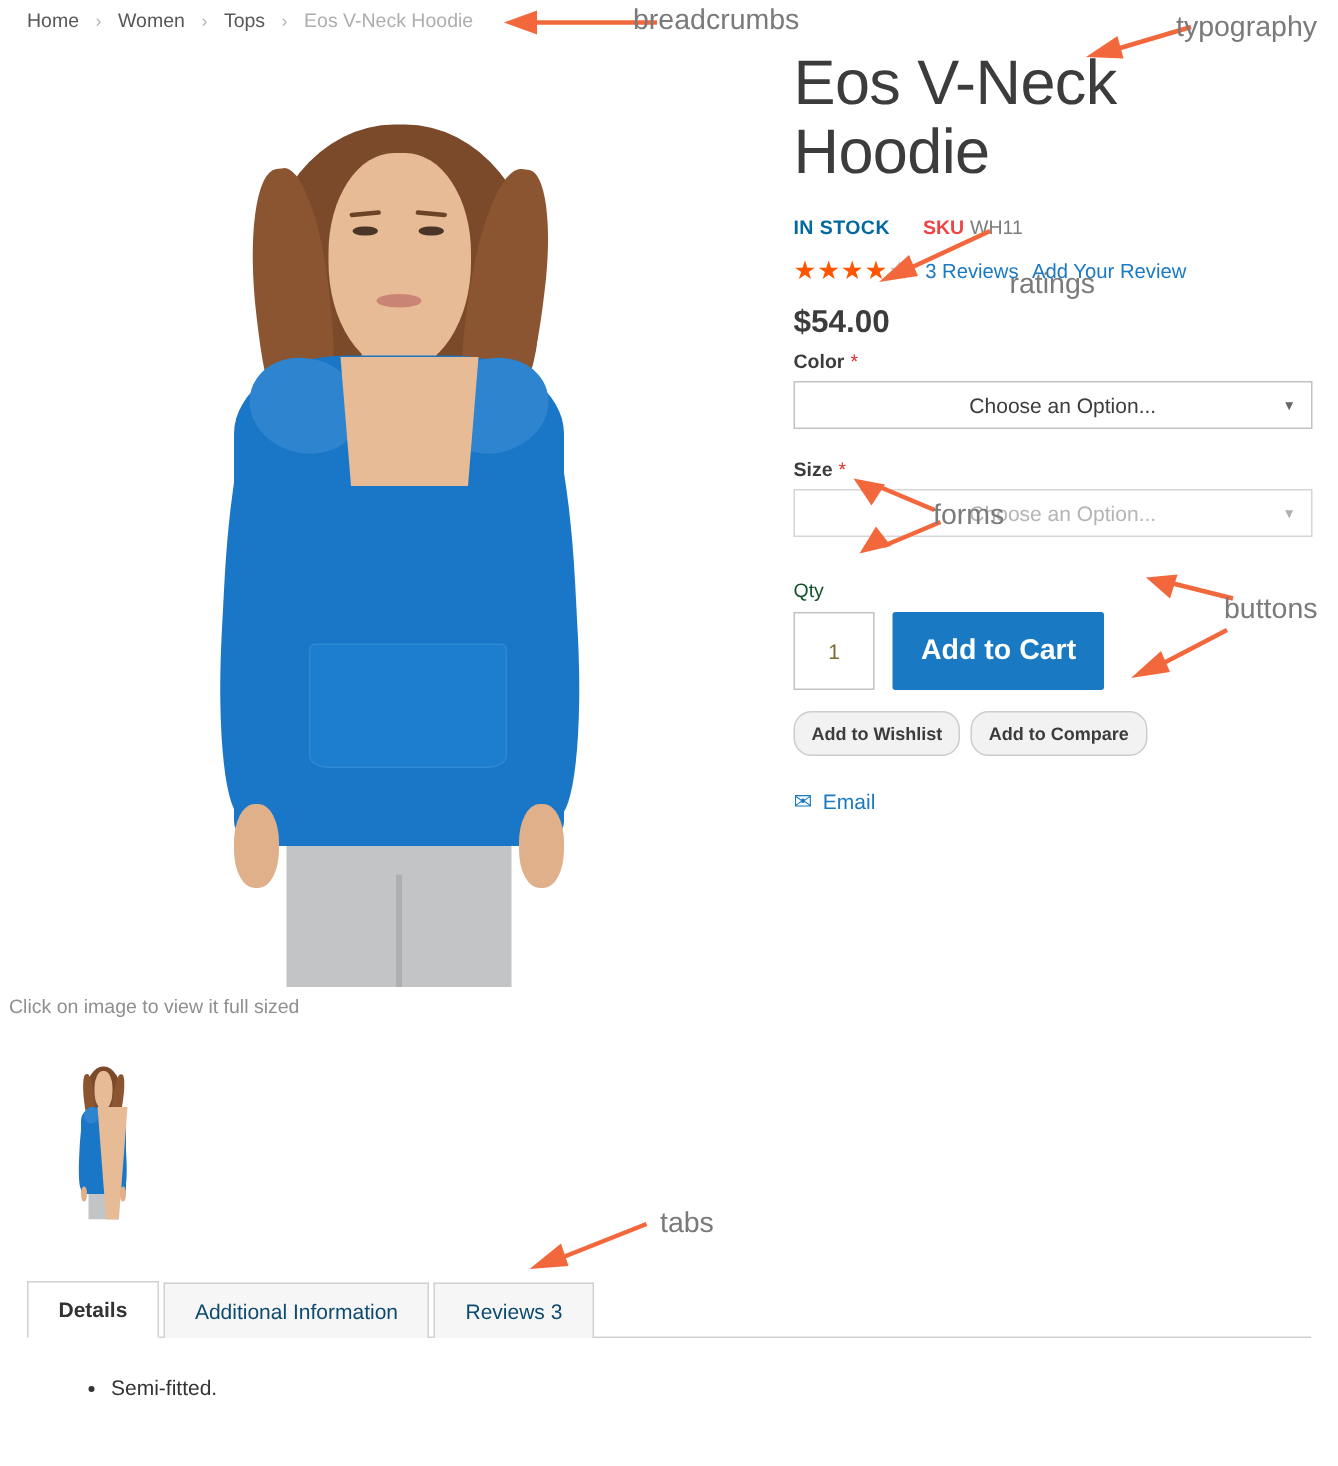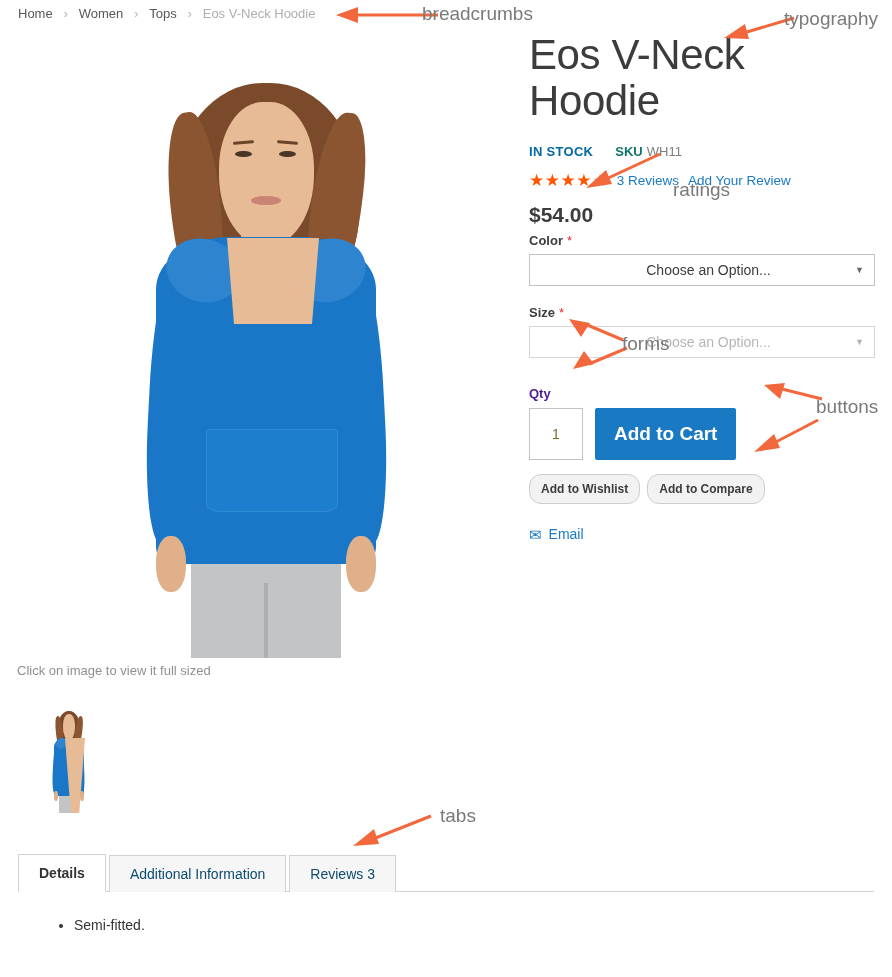--- a/index.html
+++ b/index.html
@@ -22,21 +22,21 @@
   .breadcrumbs .sep { color: #b4b4b4; margin: 0 11px; font-size: 12px; }
   .breadcrumbs .current { color: #aeaeae; }
 
   
   .gallery { position: absolute; left: 16px; top: 30px; width: 500px; }
   .main-photo {
     width: 500px; height: 628px;
     position: relative; overflow: hidden; background: #ffffff;
   }
   .caption {
-    position: absolute; left: 17px; top: 663px;
+    position: absolute; left: 6px; top: 663px;
     font-size: 13px; color: #8f8f8f;
   }
   .thumb {
     position: absolute; left: 35px; top: 700px;
     width: 66px; height: 112px; overflow: hidden; background: #fff;
     border: 1px solid #ffffff;
   }
 
   
   .model { position: absolute; left: 0; top: 0; width: 100%; height: 100%; }
@@ -136,21 +136,21 @@
   .info { position: absolute; left: 529px; top: 32px; width: 348px; }
   .product-title {
     font-size: 42px; font-weight: 300; color: #3c3c3c;
     letter-spacing: -0.4px; line-height: 1.1; margin: 0 0 20px 0;
   }
   .availability-row {
     display: flex; align-items: baseline; gap: 22px;
     font-size: 13px; margin-bottom: 13px;
   }
   .in-stock { font-weight: bold; color: #0369a1; letter-spacing: 0.3px; }
-  .sku-label { font-weight: bold; color: #0f766e; }
+  .sku-label { font-weight: bold; color: #ef4444; }
   .sku-value { color: #7d7d7d; margin-left: 4px; }
 
   .rating-row { display: flex; align-items: center; gap: 9px; margin-bottom: 14px; }
   .stars { font-size: 17px; letter-spacing: 0.5px; line-height: 1; }
   .star-on { color: #ff5501; }
   .star-off { color: #c7c7c7; }
   .rev-link { font-size: 13.5px; color: #1979c3; text-decoration: none; }
 
   .price { font-size: 21px; font-weight: bold; color: #3c3c3c; margin-bottom: 6px; }
 
@@ -164,21 +164,21 @@
   }
   .select-box .val { font-size: 14px; color: #3c3c3c; padding-left: 13px; }
   .select-box.muted .val { color: #b5b5b5; }
   .select-box.muted { border-color: #d6d6d6; }
   .caret {
     position: absolute; right: 10px; top: 50%; transform: translateY(-50%);
     font-size: 9px; color: #666;
   }
   .select-box.muted .caret { color: #b0b0b0; }
 
-  .qty-label { font-size: 13px; font-weight: bold; color: #4c1d95; margin-bottom: 7px; margin-top: 28px; }
+  .qty-label { font-size: 13px; font-weight: normal; color: #14532d; margin-bottom: 7px; margin-top: 28px; }
   .cart-row { display: flex; align-items: flex-start; gap: 12px; margin-bottom: 14px; }
   .qty-input {
     width: 54px; height: 52px; border: 1px solid #c2c2c2; background: #fff;
     text-align: center; font-size: 14px; color: #7a6a2e; box-sizing: border-box;
     font-family: "Liberation Sans", sans-serif;
   }
   .add-cart {
     height: 52px; padding: 0 19px; border: none; background: #1979c3;
     color: #fff; font-size: 19px; font-weight: bold; cursor: pointer;
     font-family: "Liberation Sans", sans-serif; border-radius: 2px;

